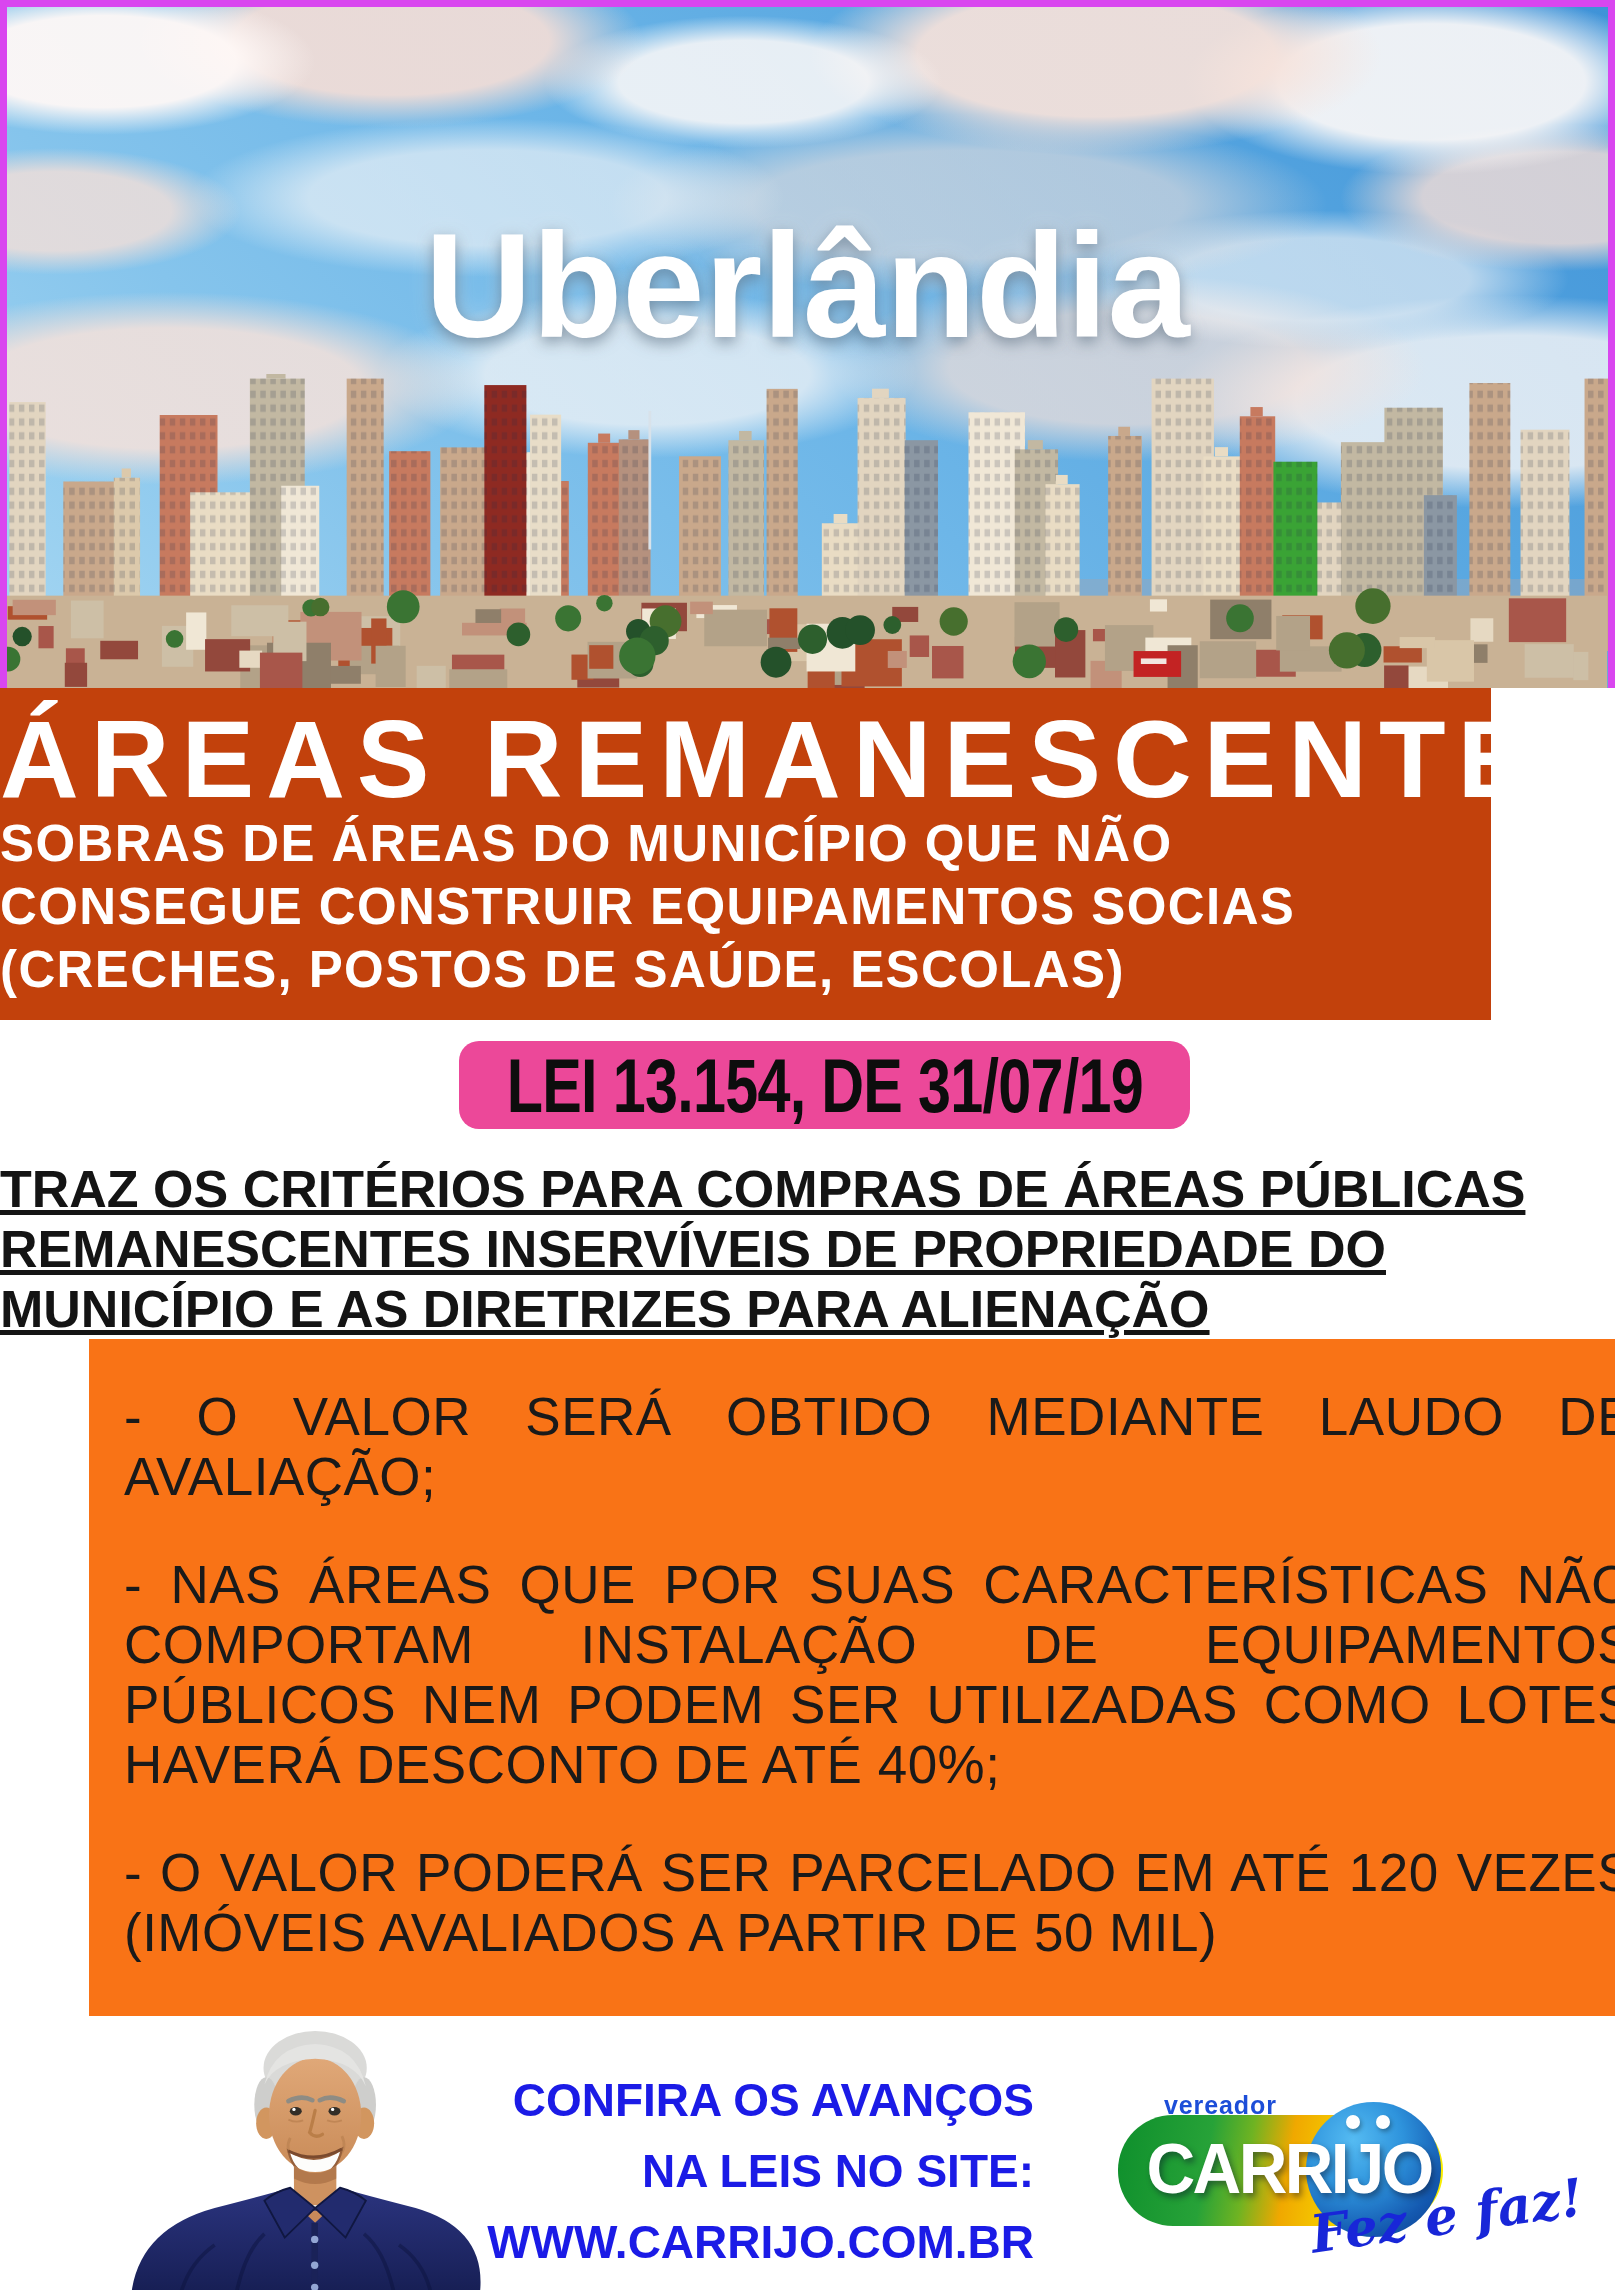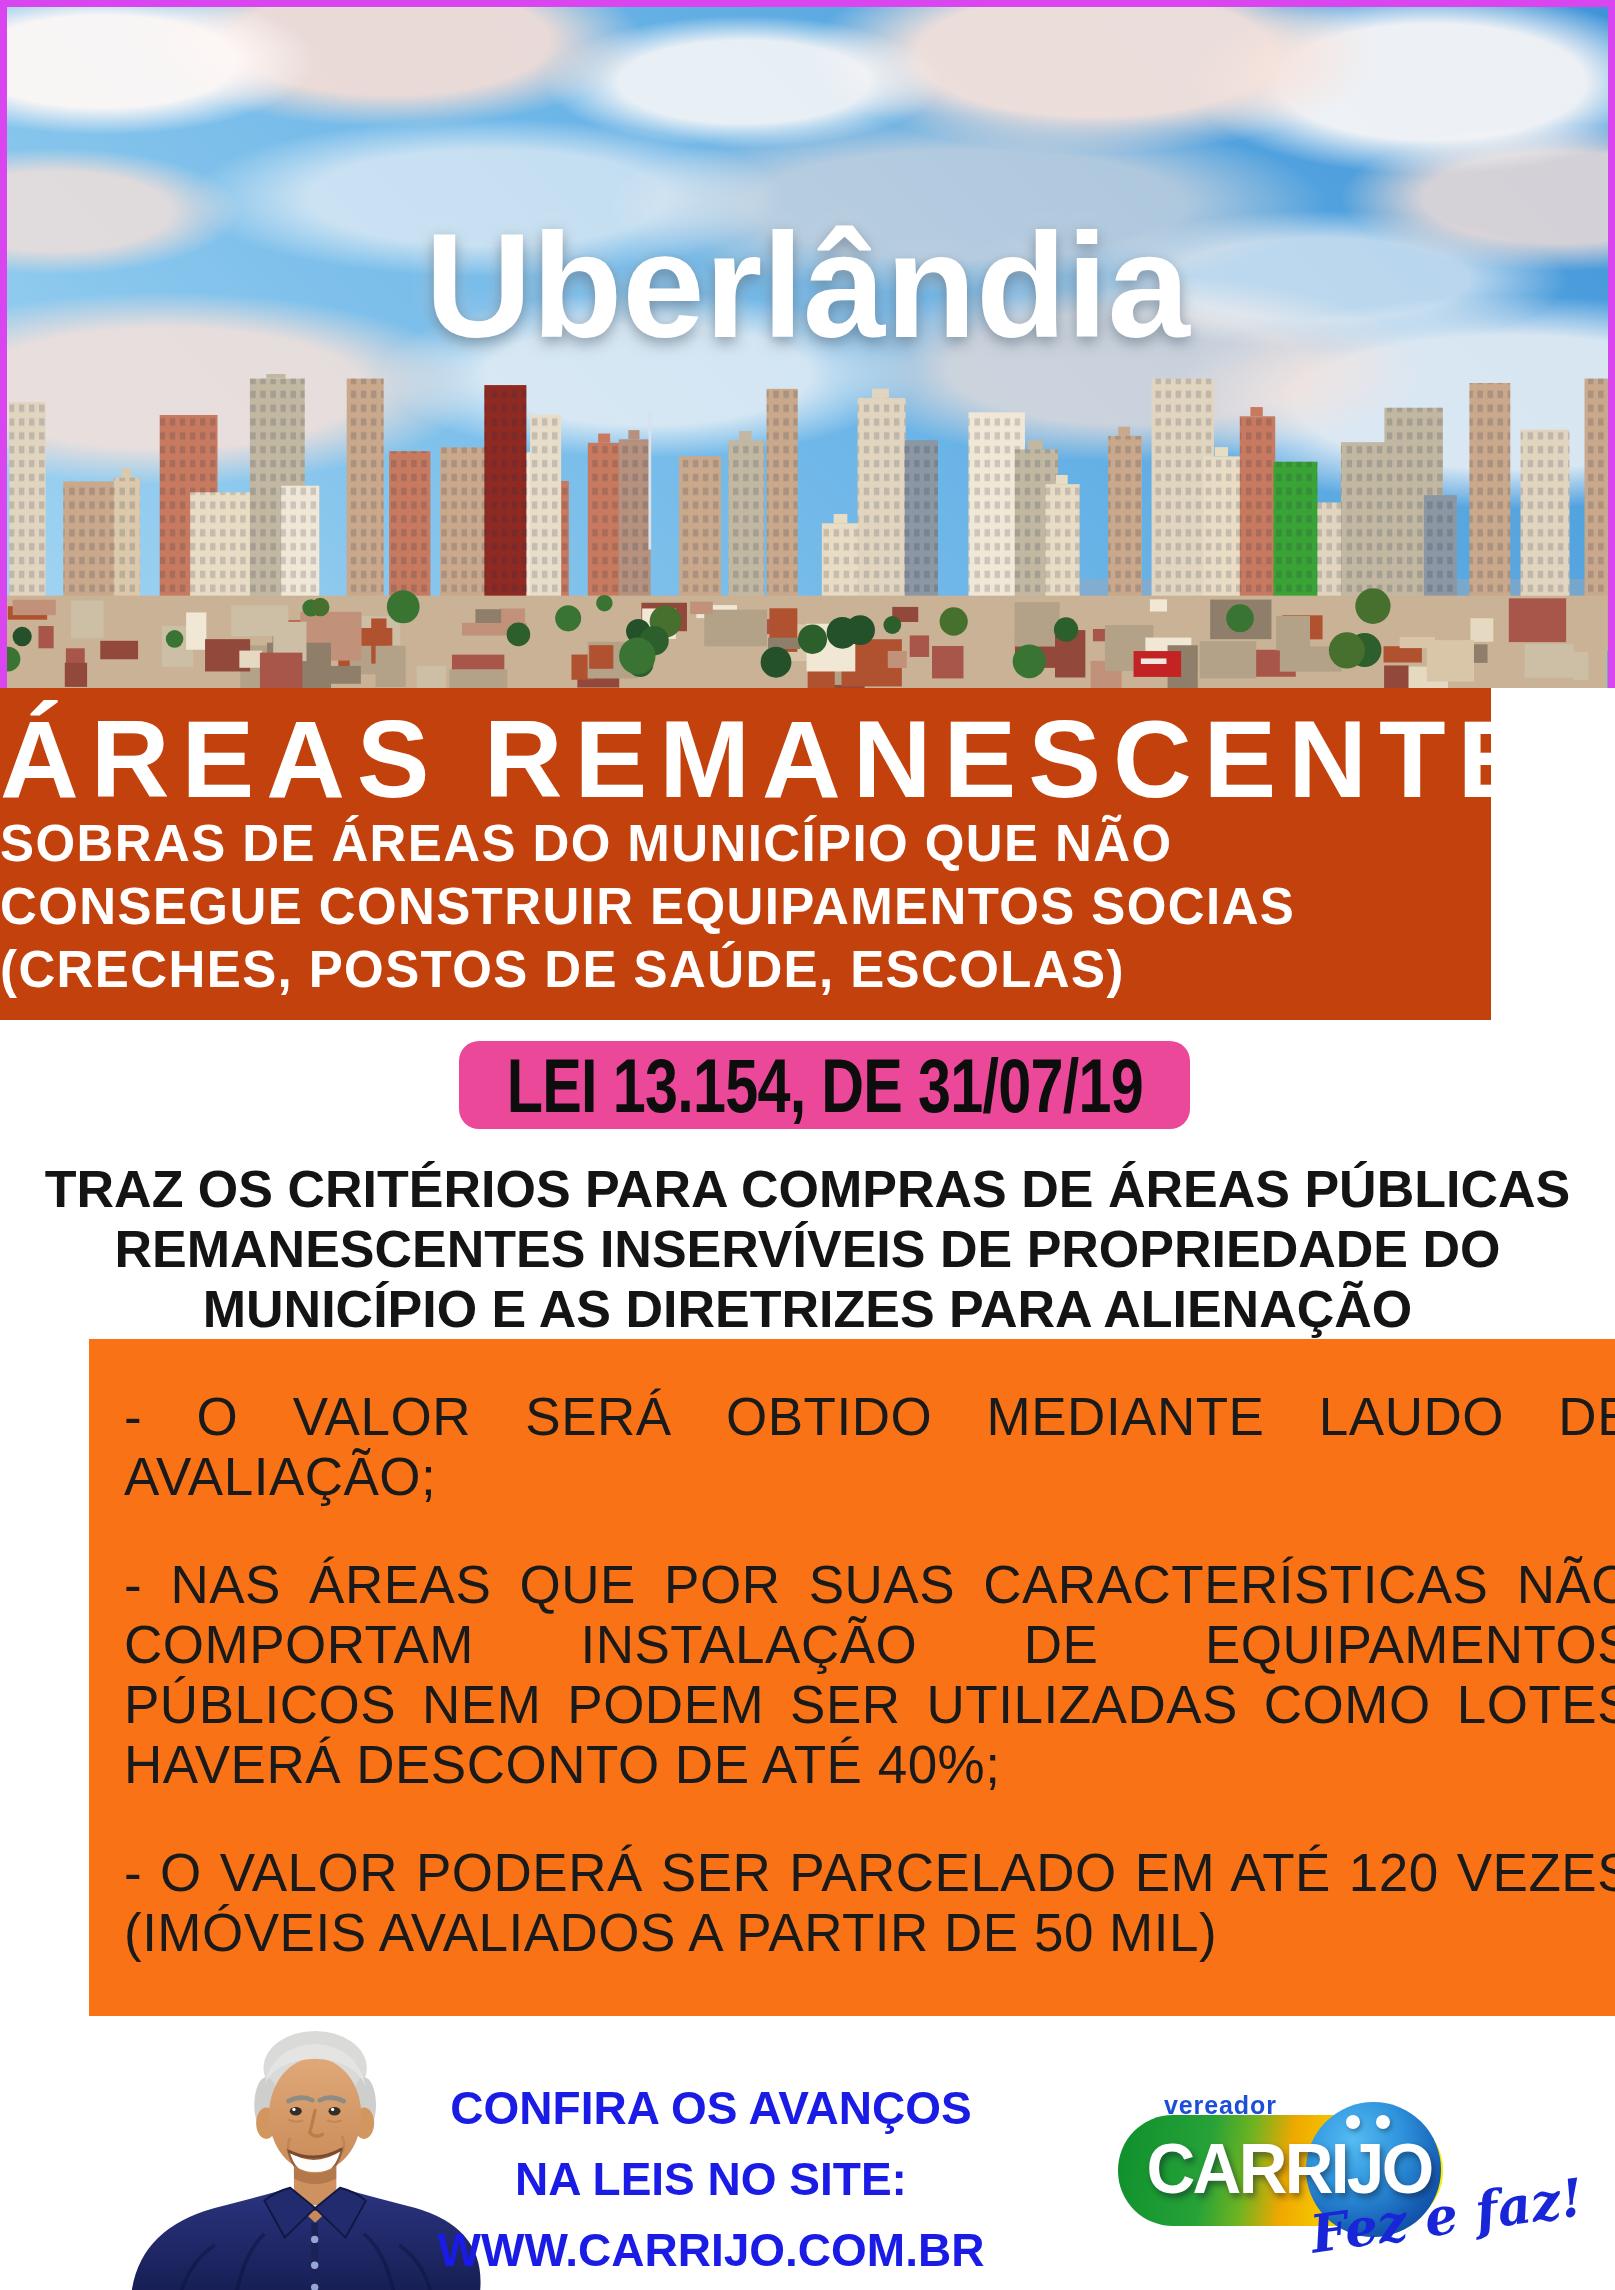--- a/index.html
+++ b/index.html
@@ -44,35 +44,35 @@
     font-size:51px;font-weight:700;line-height:1;letter-spacing:1.4px;}
   .sub-0{top:130px;} .sub-1{top:193px;} .sub-2{top:256px;}
 
   
   .law-badge{position:absolute;top:1041px;left:459px;width:731px;height:88px;background:#ec4899;
     border-radius:20px;display:flex;align-items:center;justify-content:center;}
   .law-badge span{font-size:76px;font-weight:700;color:#0d0d0d;letter-spacing:-0.9px;
     transform:scaleX(.78);transform-origin:center;white-space:nowrap;}
 
   
-  .intro{position:absolute;top:1159px;left:0;width:1615px;text-align:center;color:#141414;}
+  .intro{position:absolute;top:1159px;left:0;width:1615px;text-align:left;color:#141414;text-decoration:underline;}
   .intro p{margin:0;font-size:52px;font-weight:700;line-height:60px;}
 
   
   .info-box{position:absolute;top:1339px;left:89px;width:1585px;height:677px;background:#f97316;
     padding:48px 41px 0 35px;box-sizing:border-box;}
   .info-box p{margin:0 0 48px;font-size:53px;font-weight:400;line-height:60px;color:#1a1a1a;
     text-align:justify;text-justify:inter-character;letter-spacing:0.5px;}
   .info-box p:last-child{margin-bottom:3px;}
 
   
   .footer{position:absolute;top:2016px;left:0;width:1615px;height:275px;background:#ffffff;}
   .portrait{position:absolute;left:126px;top:3.7px;width:358px;height:271px;}
   .cta{position:absolute;left:388px;top:57px;width:646px;text-align:center;color:#1B1BE6;}
-  .cta p{margin:12px 0 25px;font-size:46px;font-weight:700;line-height:46px;letter-spacing:0;}
+  .cta p{margin:4px 0 25px;font-size:46px;font-weight:700;line-height:46px;letter-spacing:0;text-align:right;}
 
   .logo{position:absolute;left:1112px;top:75px;width:443px;height:200px;}
   .logo-role{position:absolute;left:52px;top:0;margin:0;font-size:25px;font-weight:700;color:#1d4ed8;letter-spacing:0.9px;}
   .logo-pill{position:absolute;left:5.5px;top:24px;width:325px;height:111px;border-radius:55px;
     background:linear-gradient(100deg,#0E8F2C 0%,#27A238 28%,#6FB322 40%,#F0A800 52%,#F5CC00 66%,#F8E600 82%,#F9EE00 100%);}
   .logo-globe{position:absolute;left:194px;top:11px;width:135px;height:135px;border-radius:50%;
     background:radial-gradient(circle at 35% 28%,#55BBF2 0%,#2E93DC 38%,#1459B0 72%,#093A8A 100%);}
   .logo-wordmark{position:absolute;left:20px;top:37px;width:314px;margin:0;text-align:center;
     font-size:71px;font-weight:700;color:#ffffff;letter-spacing:-2.8px;white-space:nowrap;
     transform:scaleX(.95);transform-origin:center;text-shadow:2.8px 3.7px 6.5px rgba(10,15,40,.45);}

